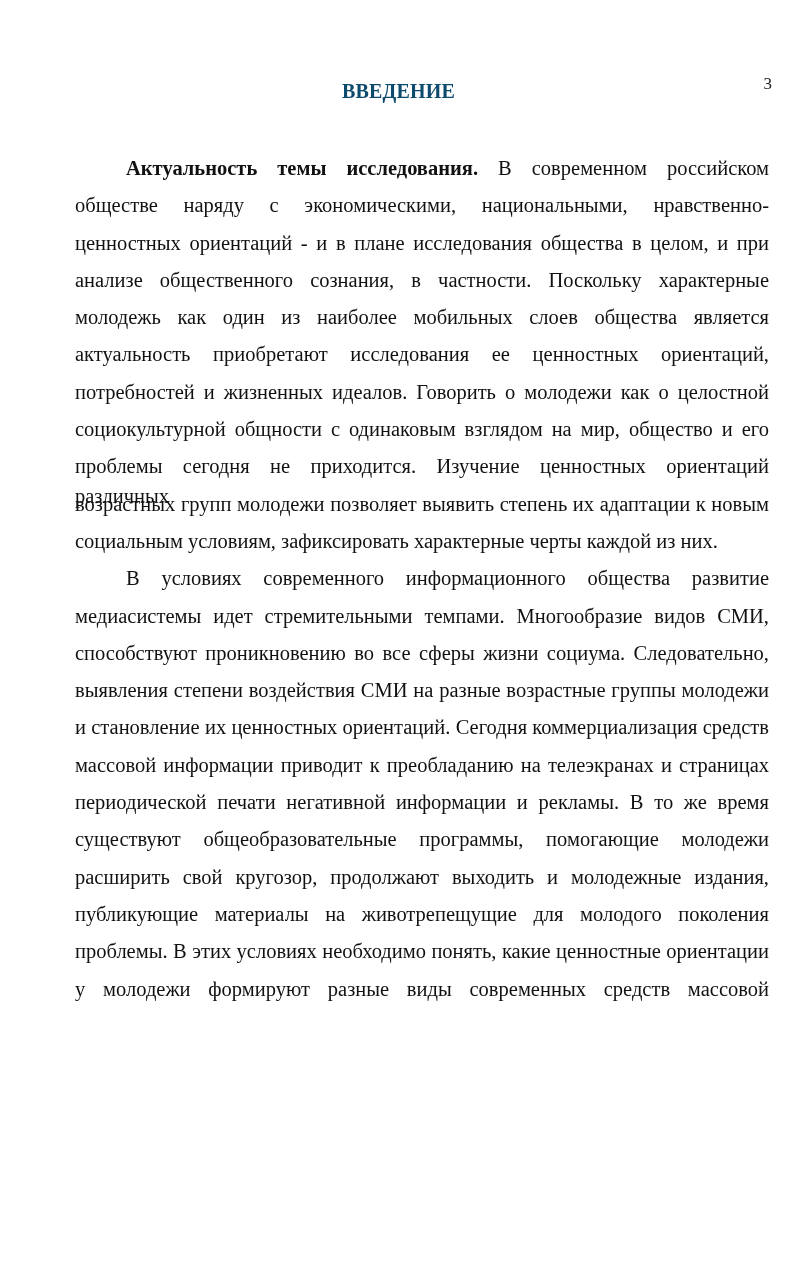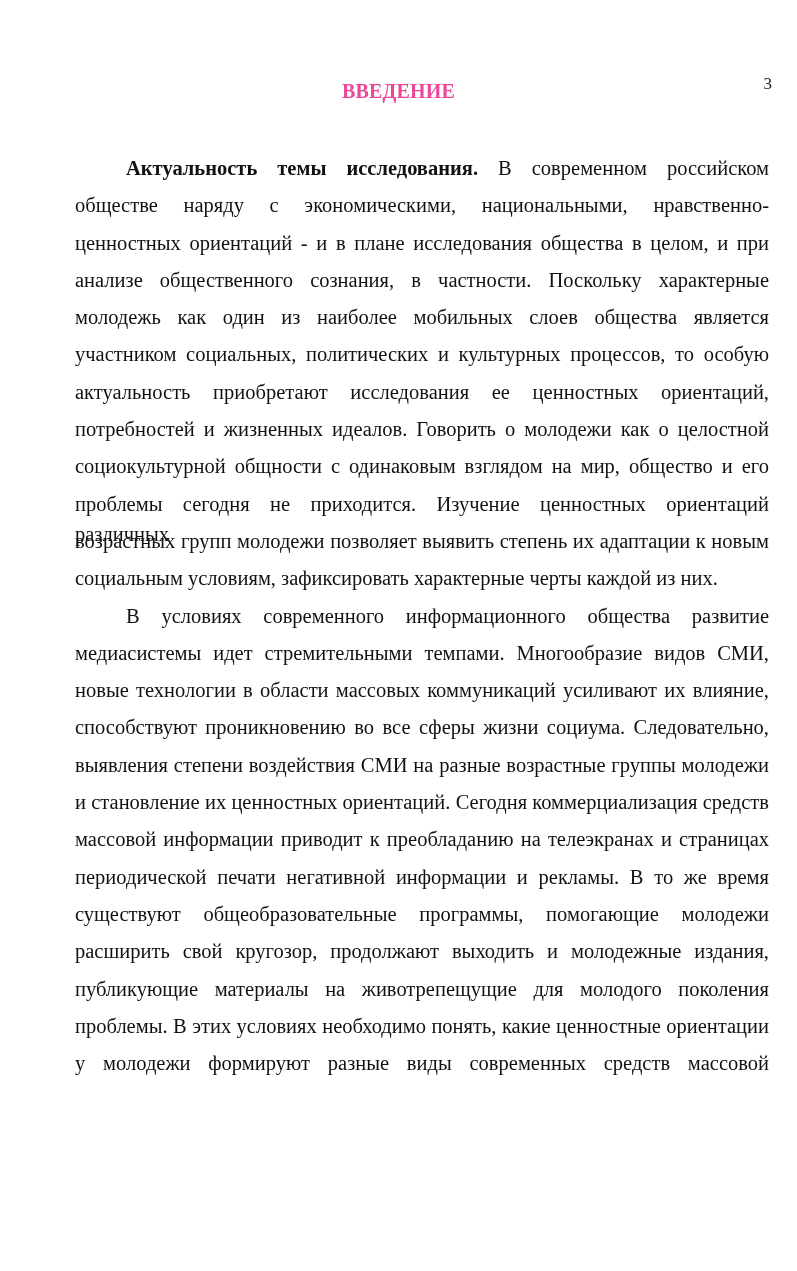--- a/index.html
+++ b/index.html
@@ -8,21 +8,21 @@
     position: absolute; left: 0; top: 0; width: 797px; height: 1271px;
     background: #ffffff; color: #111111;
     font-family: "Liberation Serif", "DejaVu Serif", serif;
   }
   .page-number {
     position: absolute; top: 74px; left: 752px; width: 20px;
     font-size: 17px; text-align: right; color: #222;
   }
   .title {
     position: absolute; top: 80px; left: 0; width: 797px; text-align: center;
-    font-size: 20px; font-weight: bold; letter-spacing: 0.2px; color: #ec4899;
+    font-size: 20px; font-weight: bold; letter-spacing: 0.2px; color: #0c4a6e;
   }
   .body-text {
     position: absolute; top: 153px; left: 75px; width: 694px;
   }
   .line {
     display: block; height: 37.3px; line-height: 30px;
     font-size: 20.5px; text-align: justify; text-align-last: justify;
     white-space: nowrap; overflow: visible;
   }
   .line.indent { padding-left: 51px; }
@@ -49,23 +49,20 @@
       <div class="line">
           <span class="line-inner">ценностных ориентаций - и в плане исследования общества в целом, и при</span>
         </div>
       <div class="line">
           <span class="line-inner">анализе общественного сознания, в частности. Поскольку характерные</span>
         </div>
       <div class="line">
           <span class="line-inner">молодежь как один из наиболее мобильных слоев общества является</span>
         </div>
       <div class="line">
-          <span class="line-inner">участником социальных, политических и культурных процессов, то особую</span>
-        </div>
-      <div class="line">
           <span class="line-inner">актуальность приобретают исследования ее ценностных ориентаций,</span>
         </div>
       <div class="line">
           <span class="line-inner">потребностей и жизненных идеалов. Говорить о молодежи как о целостной</span>
         </div>
       <div class="line">
           <span class="line-inner">социокультурной общности с одинаковым взглядом на мир, общество и его</span>
         </div>
       <div class="line">
           <span class="line-inner">проблемы сегодня не приходится. Изучение ценностных ориентаций различных</span>
@@ -77,23 +74,20 @@
           <span class="line-inner">социальным условиям, зафиксировать характерные черты каждой из них.</span>
         </div>
     </div>
 
     <div>
       <div class="line indent">
           <span class="line-inner">В условиях современного информационного общества развитие</span>
         </div>
       <div class="line">
           <span class="line-inner">медиасистемы идет стремительными темпами. Многообразие видов СМИ,</span>
-        </div>
-      <div class="line">
-          <span class="line-inner">новые технологии в области массовых коммуникаций усиливают их влияние,</span>
         </div>
       <div class="line">
           <span class="line-inner">способствуют проникновению во все сферы жизни социума. Следовательно,</span>
         </div>
       <div class="line">
           <span class="line-inner">выявления степени воздействия СМИ на разные возрастные группы молодежи</span>
         </div>
       <div class="line">
           <span class="line-inner">и становление их ценностных ориентаций. Сегодня коммерциализация средств</span>
         </div>

